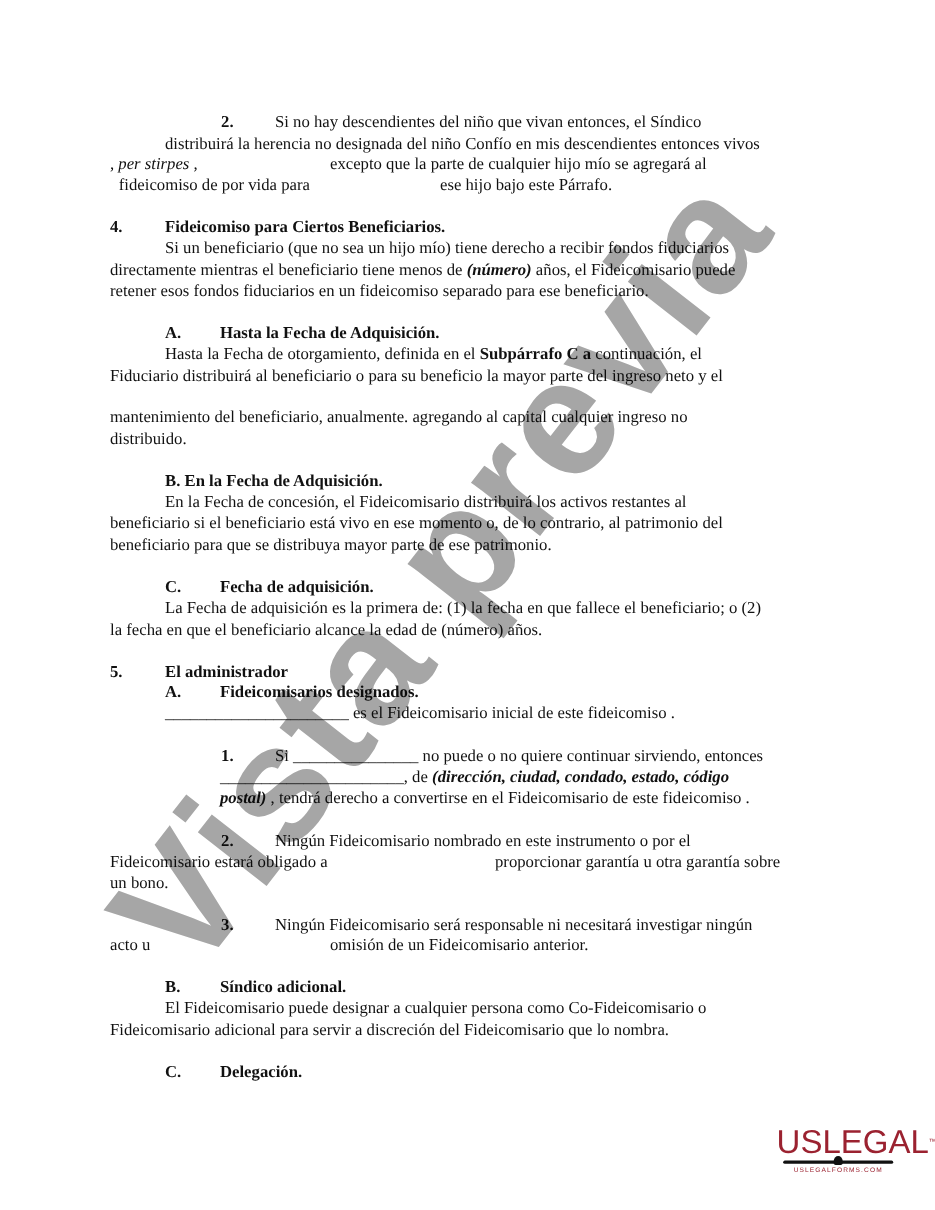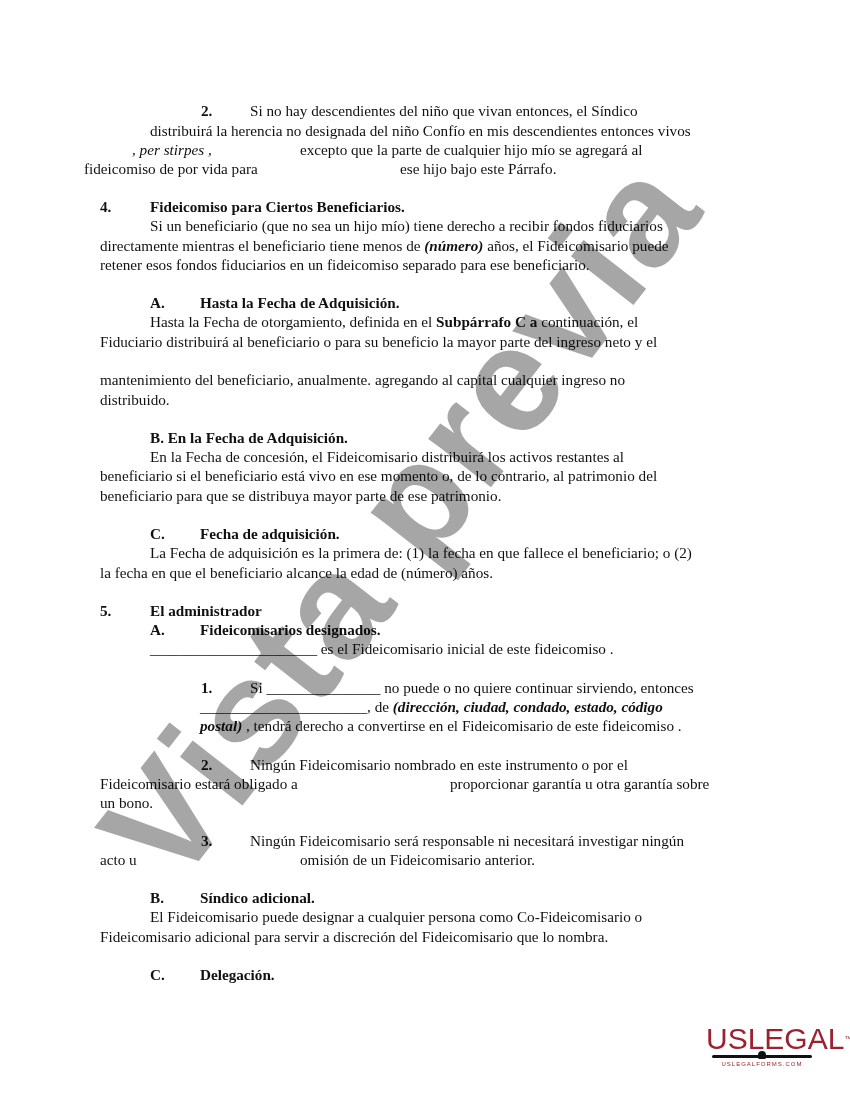--- a/index.html
+++ b/index.html
@@ -1,21 +1,21 @@
 <!DOCTYPE html>
 <html><head>
 <meta charset="utf-8">
 <style>
   html, body { margin: 0; padding: 0; }
   body { width: 850px; height: 1100px; background: #ffffff; position: relative; overflow: hidden;
          font-family: "Liberation Serif", "DejaVu Serif", serif; color: #111; }
   .page { position: absolute; left: 0; top: 0; width: 850px; height: 1100px; }
   .line { position: absolute; font-size: 15.2px; line-height: 20px; white-space: pre; }
   .b { font-weight: bold; }
-  .i { font-style: italic; margin-left: 32px; }
+  .i { font-style: italic; }
   .bi { font-weight: bold; font-style: italic; }
   .watermark { position: absolute; left: 400px; top: 520px; transform: translate(-50%, -50%) rotate(-52deg);
                font-family: "Liberation Sans", "DejaVu Sans", sans-serif; font-weight: bold;
                font-size: 150px; color: #a6a6a6; white-space: nowrap; opacity: 1; letter-spacing: 2px;
                pointer-events: none; z-index: 5; mix-blend-mode: multiply; }
   .logo { position: absolute; left: 706px; top: 1024px; width: 112px; text-align: center; }
   .logo-main { font-family: Liberation Sans, sans-serif; font-size: 30px; color: #9b2230; letter-spacing: 0px; line-height: 30px; }
   .logo-tm { font-size: 7px; vertical-align: top; color: #9b2230; }
   .logo-bar { height: 3px; background: #111; margin: 1px 6px 0; border-radius: 2px; position: relative; }
   .logo-eagle { position: absolute; left: 50%; top: -4px; width: 8px; height: 8px; margin-left: -4px; background: #111; border-radius: 50% 50% 20% 20%; }
@@ -24,21 +24,21 @@
 </head>
 <body>
 
 <div class="page">
 
   <span class="line b" style="left:201px;top:101px">2.</span>
   <span class="line" style="left:250px;top:101px">Si no hay descendientes del niño que vivan entonces, el Síndico</span>
   <span class="line" style="left:150px;top:121px">distribuirá la herencia no designada del niño Confío en mis descendientes entonces vivos</span>
   <span class="line i" style="left:100px;top:140px">, per stirpes ,</span>
   <span class="line" style="left:300px;top:140px">excepto que la parte de cualquier hijo mío se agregará al</span>
-  <span class="line" style="left:84px;top:159px">fideicomiso de por vida para</span>
+  <span class="line" style="left:108px;top:159px">fideicomiso de por vida para</span>
   <span class="line" style="left:400px;top:159px">ese hijo bajo este Párrafo.</span>
 
   <span class="line b" style="left:100px;top:197px">4.</span>
   <span class="line b" style="left:150px;top:197px">Fideicomiso para Ciertos Beneficiarios.</span>
   <span class="line" style="left:150px;top:216px">Si un beneficiario (que no sea un hijo mío) tiene derecho a recibir fondos fiduciarios</span>
   <span class="line" style="left:100px;top:236px"><span>directamente mientras el beneficiario tiene menos de </span><span class="bi">(número)</span><span> años, el Fideicomisario puede</span></span>
   <span class="line" style="left:100px;top:255px">retener esos fondos fiduciarios en un fideicomiso separado para ese beneficiario.</span>
 
   <span class="line b" style="left:150px;top:293px">A.</span>
   <span class="line b" style="left:200px;top:293px">Hasta la Fecha de Adquisición.</span>

